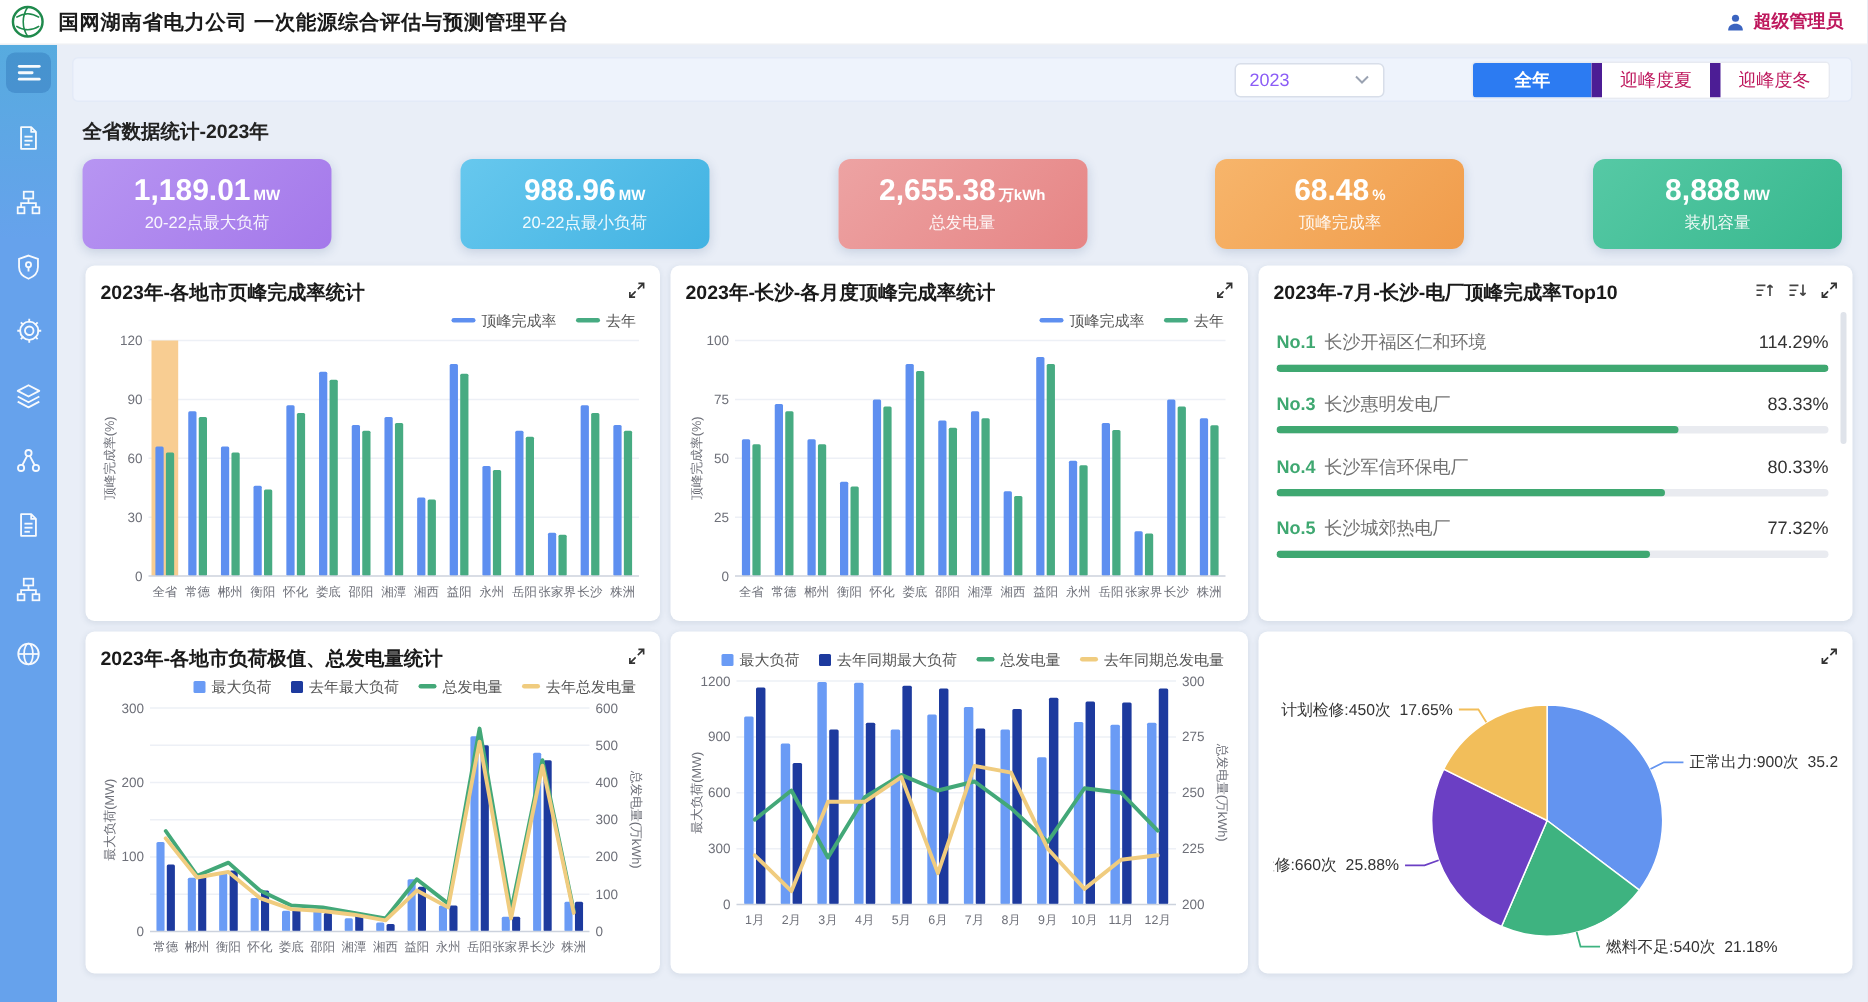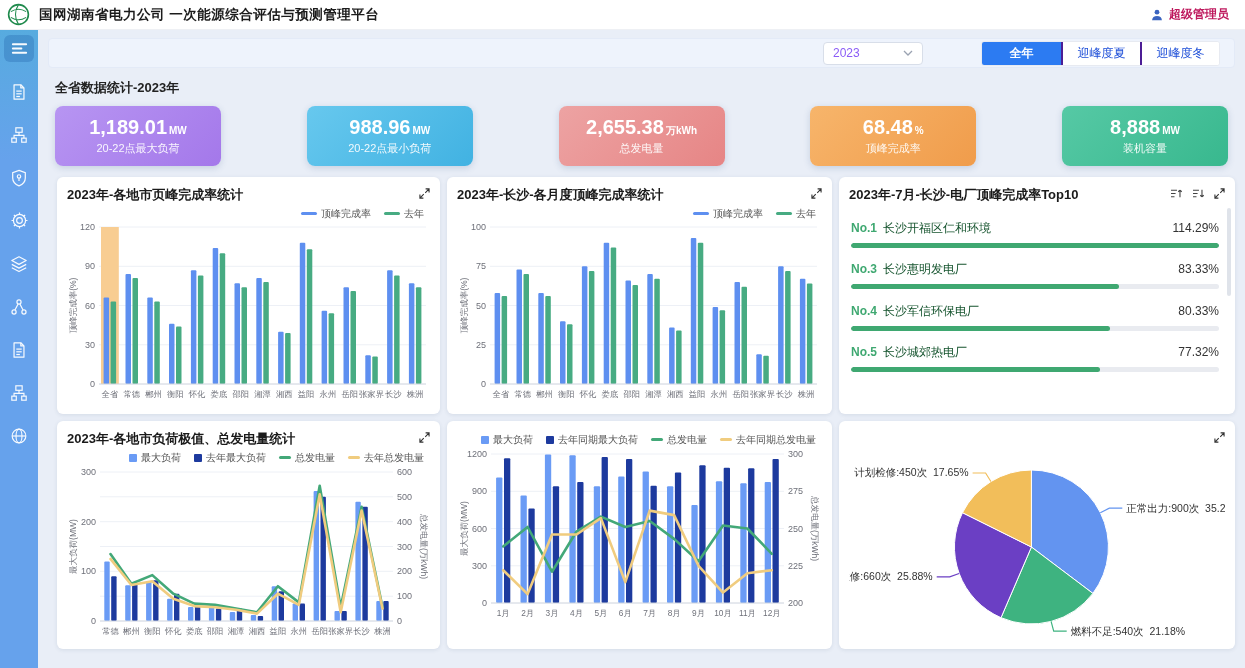--- a/index.html
+++ b/index.html
@@ -16,21 +16,21 @@
 .header-user{font-size:12px;font-weight:bold;color:#be185d}
 
 .sidebar{position:absolute;top:30px;left:0;bottom:0;width:38px;background:linear-gradient(180deg,#57abdf 0,#66a2ec 130px,#66a2ec 100%);display:flex;flex-direction:column;align-items:center;padding-top:5px;gap:16px;z-index:5}
 .sb-item{width:30px;height:27px;display:flex;align-items:center;justify-content:center;border-radius:6px;cursor:pointer;opacity:.95}
 .sb-item.active{background:rgba(23,84,158,.28)}
 
 .main{position:absolute;left:38px;top:30px;right:0;bottom:0;padding:8px 10px 0 10px}
 .filterbar{height:30px;background:#eef3fc;border:1px solid #e3eaf7;border-radius:4px;display:flex;align-items:center;justify-content:flex-end;gap:58px;padding:0 14px}
 .year-select{width:100px;height:23px;background:#fff;border:1px solid #d8dee9;border-radius:4px;display:flex;align-items:center;justify-content:space-between;padding:0 9px;font-size:12px;color:#8b5cf6;cursor:pointer}
 .seg{display:flex;height:25px;border-radius:3px;overflow:hidden;border:1px solid #e7eaf1;background:#fff}
-.seg-btn{width:79px;display:flex;align-items:center;justify-content:center;font-size:12px;background:#fff;color:#1d4ed8;cursor:pointer;border-left:2px solid #4c1d95}
+.seg-btn{width:79px;display:flex;align-items:center;justify-content:center;font-size:12px;background:#fff;color:#be185d;cursor:pointer;border-left:7px solid #4c1d95}
 .seg-btn:first-child{border-left:none}
 .seg-btn.active{background:#2c7bf2;color:#fff;font-weight:bold}
 .stats-title{font-size:13px;font-weight:bold;color:#222;margin:11px 7px 9px}
 .stats-row{display:flex;justify-content:space-between;padding:0 7px;margin-bottom:11px}
 .stat-card{width:166px;height:60px;border-radius:8px;color:#fff;display:flex;flex-direction:column;align-items:center;justify-content:center;gap:4px;box-shadow:0 2px 7px rgba(40,70,120,.18)}
 .stat-value{font-size:20px;font-weight:bold;line-height:1}
 .stat-unit{font-size:10px;font-weight:bold;margin-left:2px}
 .stat-label{font-size:11px;opacity:.92}
 
 .grid{display:grid;grid-template-columns:383px 385px 1fr;grid-template-rows:237px 228px;gap:7px;padding-left:9px}
@@ -42,21 +42,21 @@
 .legend{display:flex;justify-content:flex-end;gap:13px;font-size:10px;color:#555;margin:3px 6px 0 0;align-items:center;height:13px}
 .lg-item{display:flex;align-items:center;gap:4px}
 .lg-line{width:16px;height:3.5px;border-radius:2px}
 .lg-sq{width:8px;height:8px;border-radius:1px}
 .lg-dash{width:12px;height:3px;border-radius:2px}
 
 .t10{position:relative;padding:2px 6px 0 2px}
 .t10-row{margin-top:13.5px}
 .t10-line{display:flex;align-items:baseline;font-size:12px}
 .t10-rank{color:#3fa871;font-weight:bold}
-.t10-name{color:#14532d;margin-left:6px}
+.t10-name{color:#737373;margin-left:6px}
 .t10-val{margin-left:auto;color:#333}
 .t10-track{height:5px;background:#e9ebf0;border-radius:3px;margin-top:6px;overflow:hidden}
 .t10-fill{height:100%;background:#3fa871;border-radius:3px}
 .t10-scrollbar{position:absolute;right:-6px;top:4px;width:4px;height:88px;background:#dfe3ea;border-radius:2px;cursor:pointer}
 </style>
 </head>
 <body>
 
 <div id="app">
   <div class="header">

